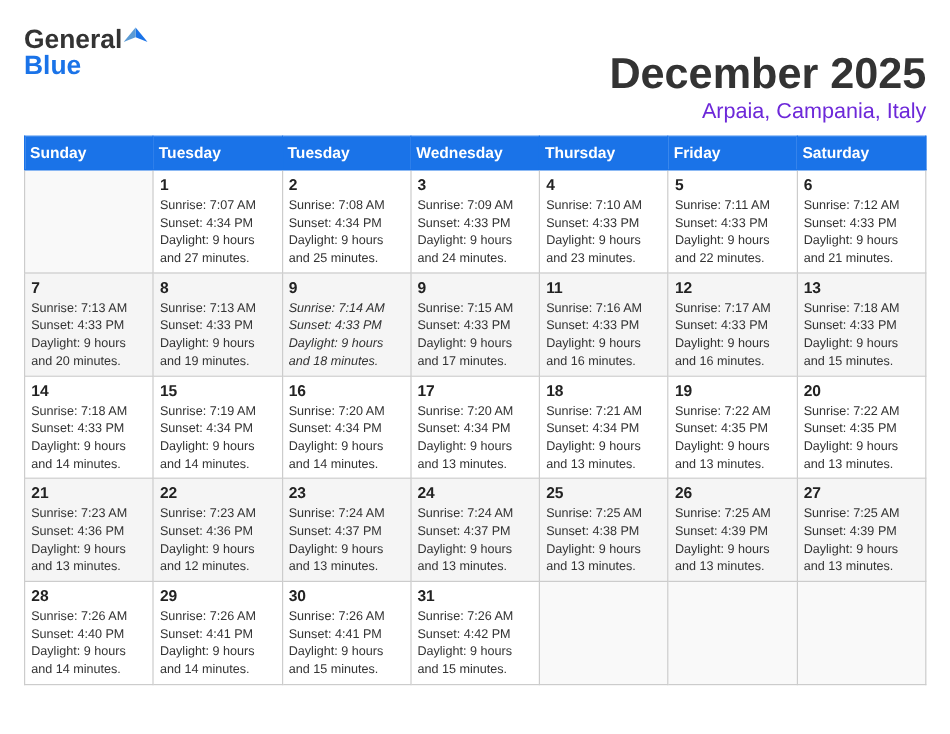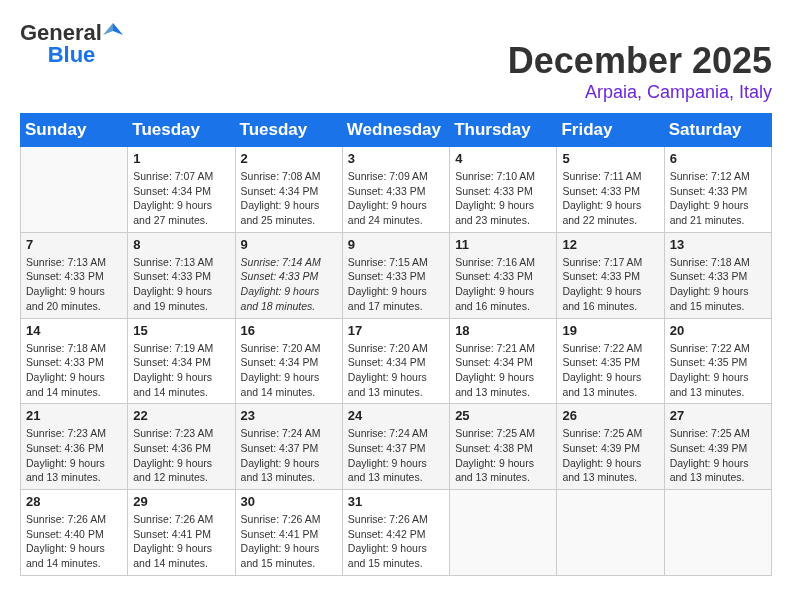--- a/index.html
+++ b/index.html
@@ -12,21 +12,21 @@
     }
     .header {
       display: flex;
       justify-content: space-between;
       align-items: flex-start;
       margin-bottom: 10px;
     }
     .logo {
       display: flex;
       flex-direction: column;
-      align-items: center;
+      align-items: flex-start;
     }
     .logo-row {
       display: flex;
       align-items: center;
     }
     .title-section {
       text-align: right;
       margin-top: 20px;
     }
     .month-title {
@@ -40,21 +40,21 @@
     }
     .calendar {
       width: 100%;
       border-collapse: collapse;
       border: 1px solid #ccc;
     }
     .calendar th {
       background-color: #1a73e8;
       color: white;
       padding: 6px 4px;
-      font-size: 17px;
+      font-size: 13px;
       font-weight: bold;
       text-align: left;
       border: 1px solid #1a73e8;
       margin-top: 44px;
     }
     .calendar td {
       vertical-align: top;
       padding: 4px 5px;
       border: 1px solid #ccc;
       width: calc(100% / 7);

